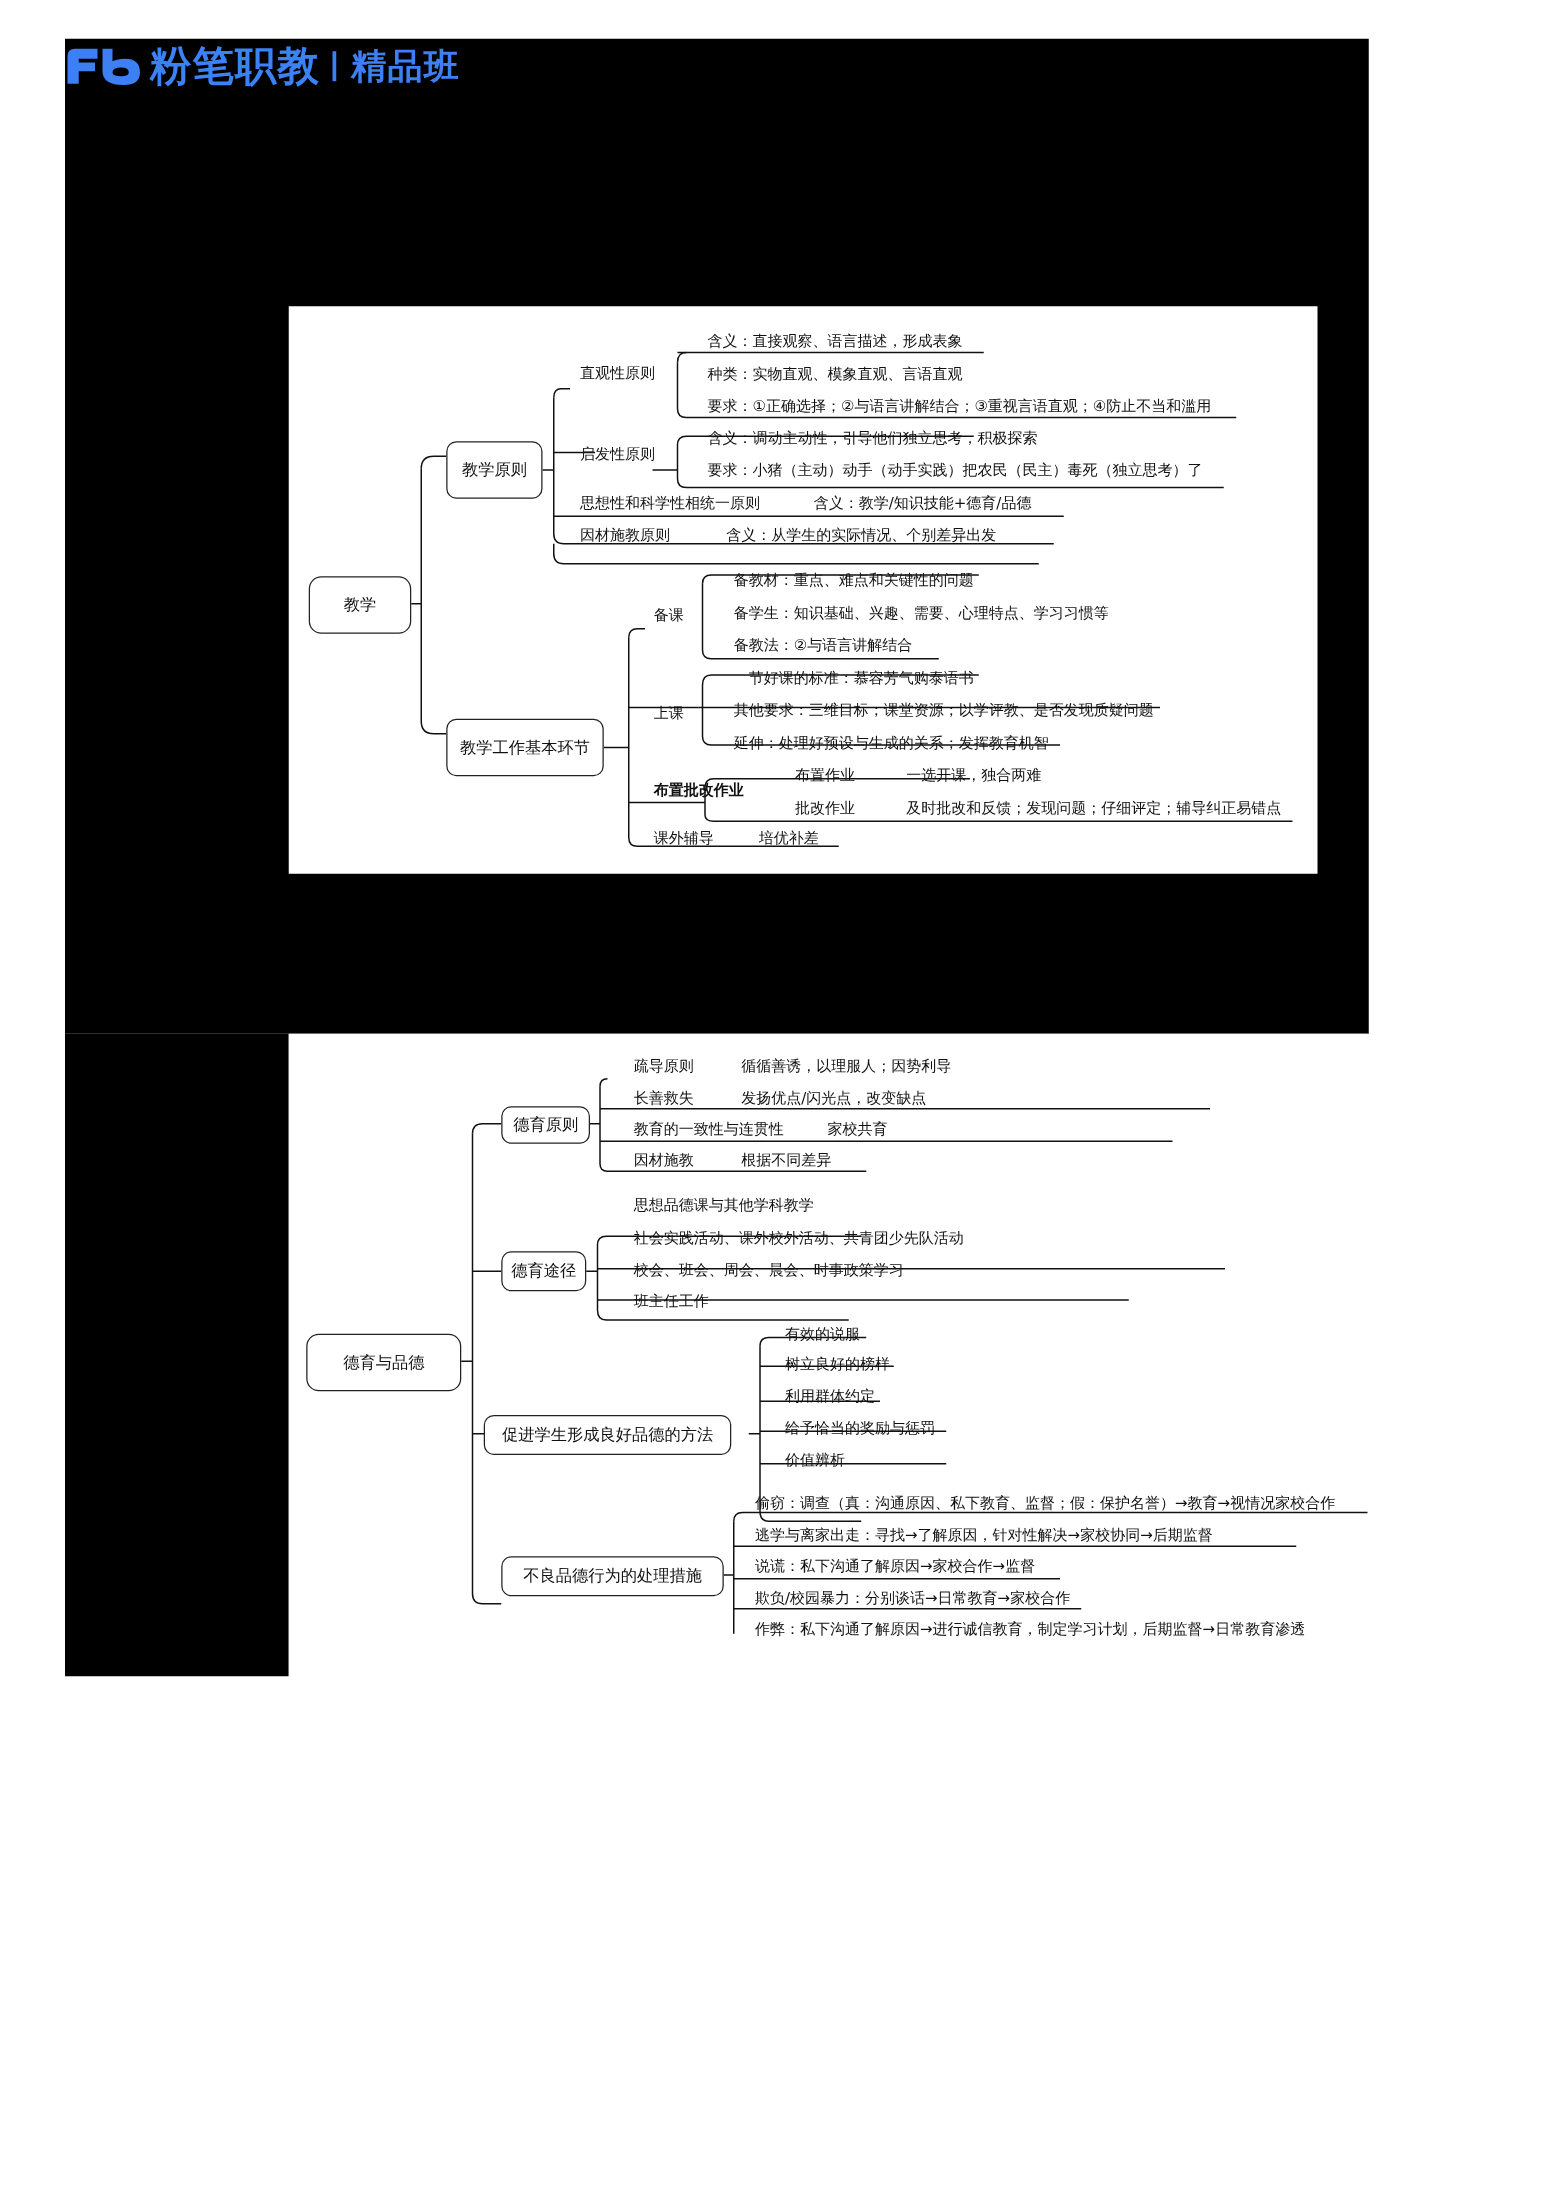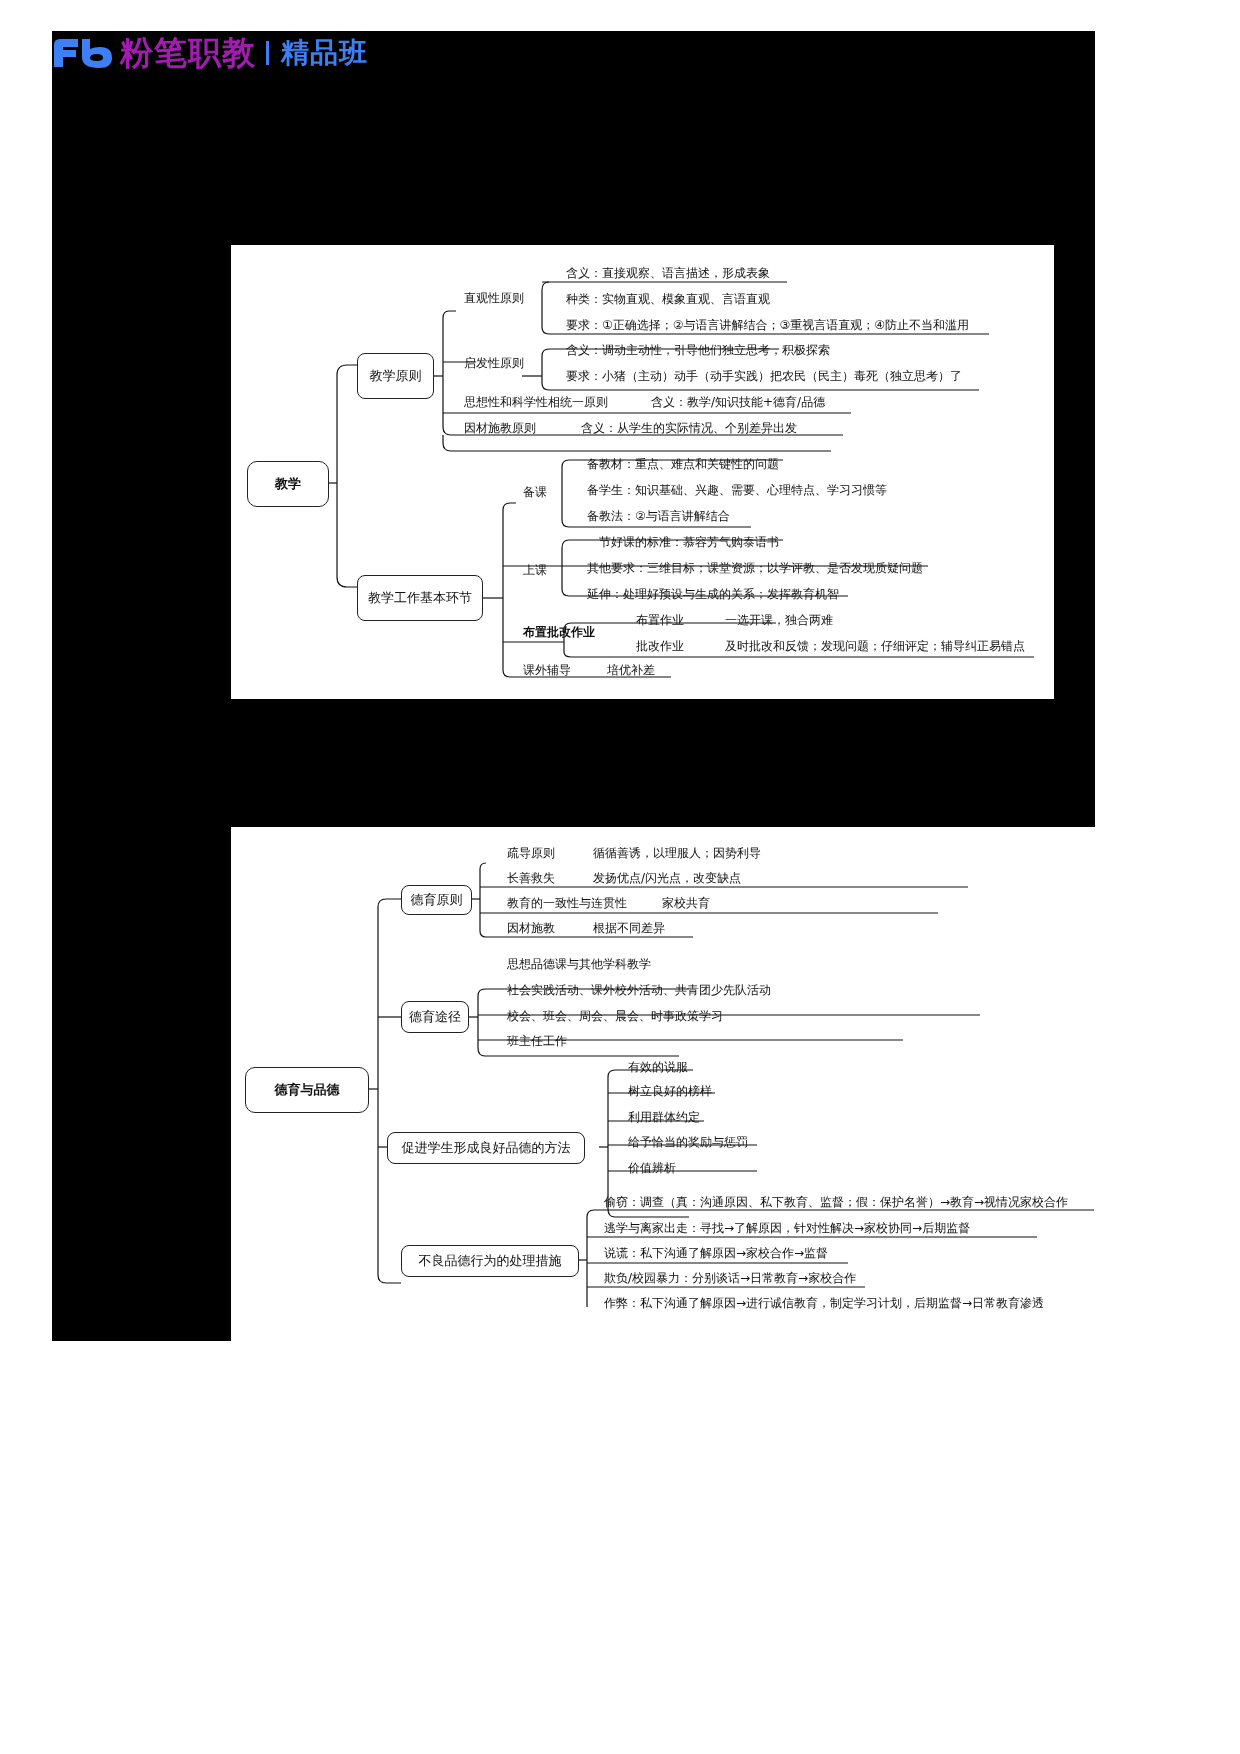--- a/index.html
+++ b/index.html
@@ -3,29 +3,29 @@
   <meta charset="utf-8">
   <style>
     html, body { margin: 0; padding: 0; }
     body {
       width: 1240px; height: 1754px; background: #ffffff; position: relative; overflow: hidden;
       font-family: "DejaVu Sans", "Liberation Sans", sans-serif;
     }
     .black-bg { position: absolute; background: #000; }
     .logo { position: absolute; left: 52px; top: 33px; height: 40px; display: flex; align-items: center; color: #3b82f6; }
     .logo-mark { width: 62px; height: 32px; position: relative; margin-right: 6px; }
-    .logo-text { font-size: 33px; font-weight: bold; letter-spacing: 1px; color: #a21caf; }
+    .logo-text { font-size: 33px; font-weight: bold; letter-spacing: 1px; color: #3b82f6; }
     .logo-sep { width: 3px; height: 24px; background: #3d7ff5; margin: 0 12px 0 10px; }
     .logo-sub { font-size: 28px; font-weight: bold; color: #3d7ff5; letter-spacing: 1px; }
     .panel { position: absolute; background: #fff; }
     .mm { position: absolute; left: 0; top: 0; }
     .t { position: absolute; font-size: 12px; color: #111; white-space: nowrap; line-height: 14px; }
     .node { position: absolute; border: 1.3px solid #222; border-radius: 8px; background: #fff;
             display: flex; align-items: center; justify-content: center; font-size: 13px; color: #111; box-sizing: border-box; }
-    .node.root { font-weight: bold; font-size: 13px; border-radius: 10px; }
+    .node.root { font-weight: normal; font-size: 13px; border-radius: 10px; }
   </style>
 </head>
 <body>
 
 <div class="black-bg" style="left:52px;top:31px;width:1043px;height:796px;"></div>
 <div class="black-bg" style="left:52px;top:827px;width:179px;height:514px;"></div>
 
 <div class="logo">
   <svg class="logo-mark" viewBox="0 0 62 32">
     <path d="M2 30 V8 Q2 2 8 2 H26 V10 H11 V13 H24 V20 H11 V30 Z" fill="#3d7ff5"></path>

